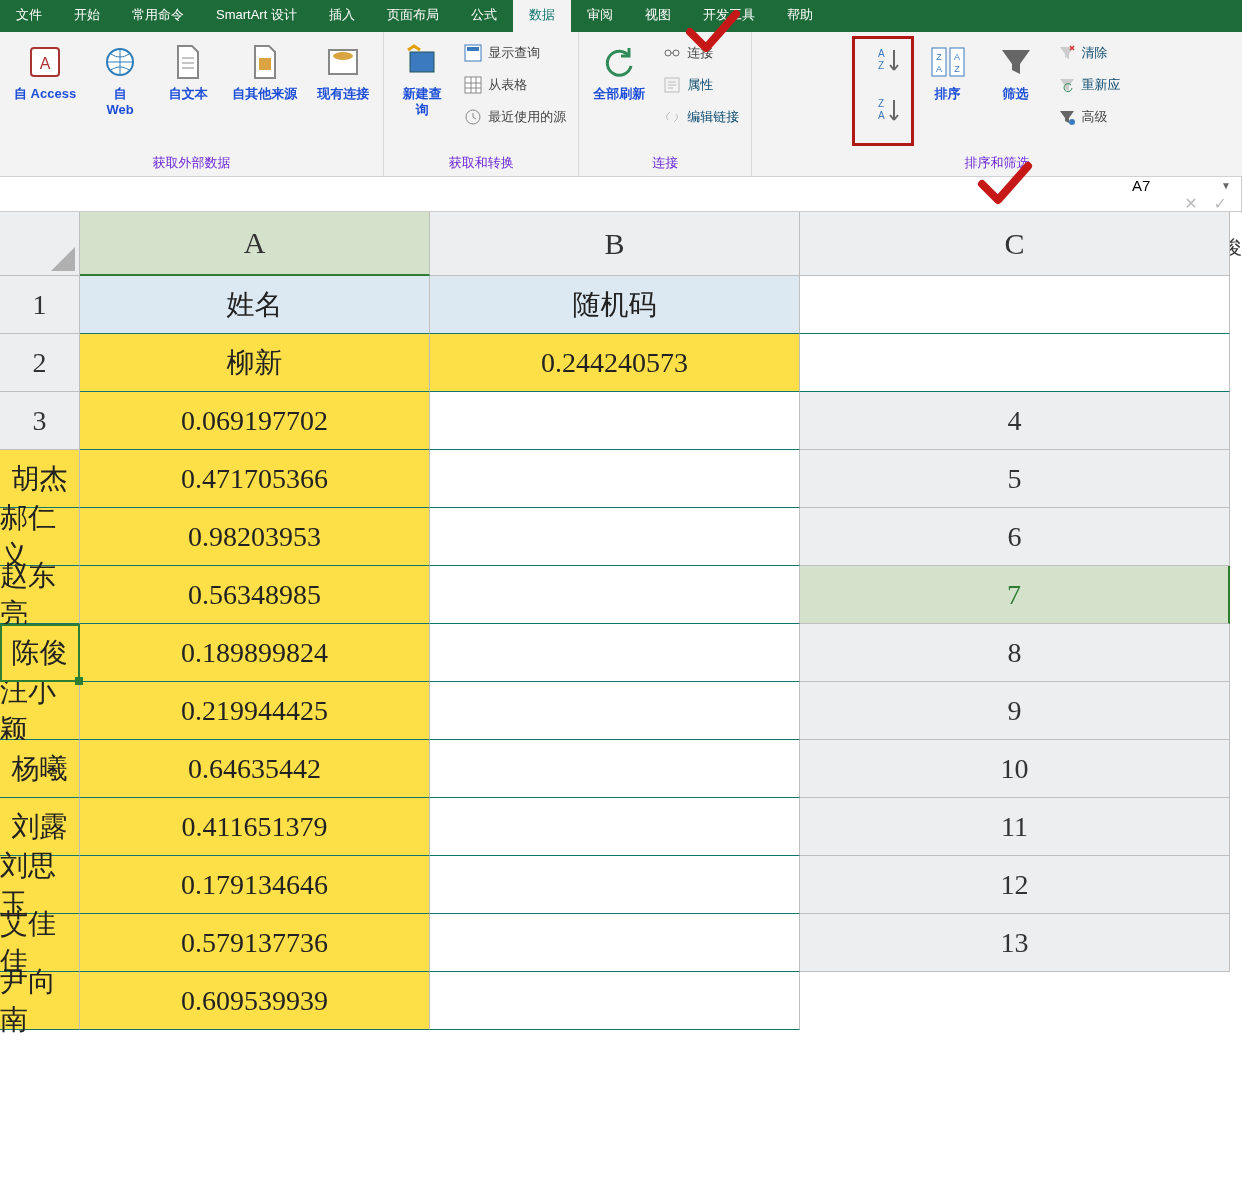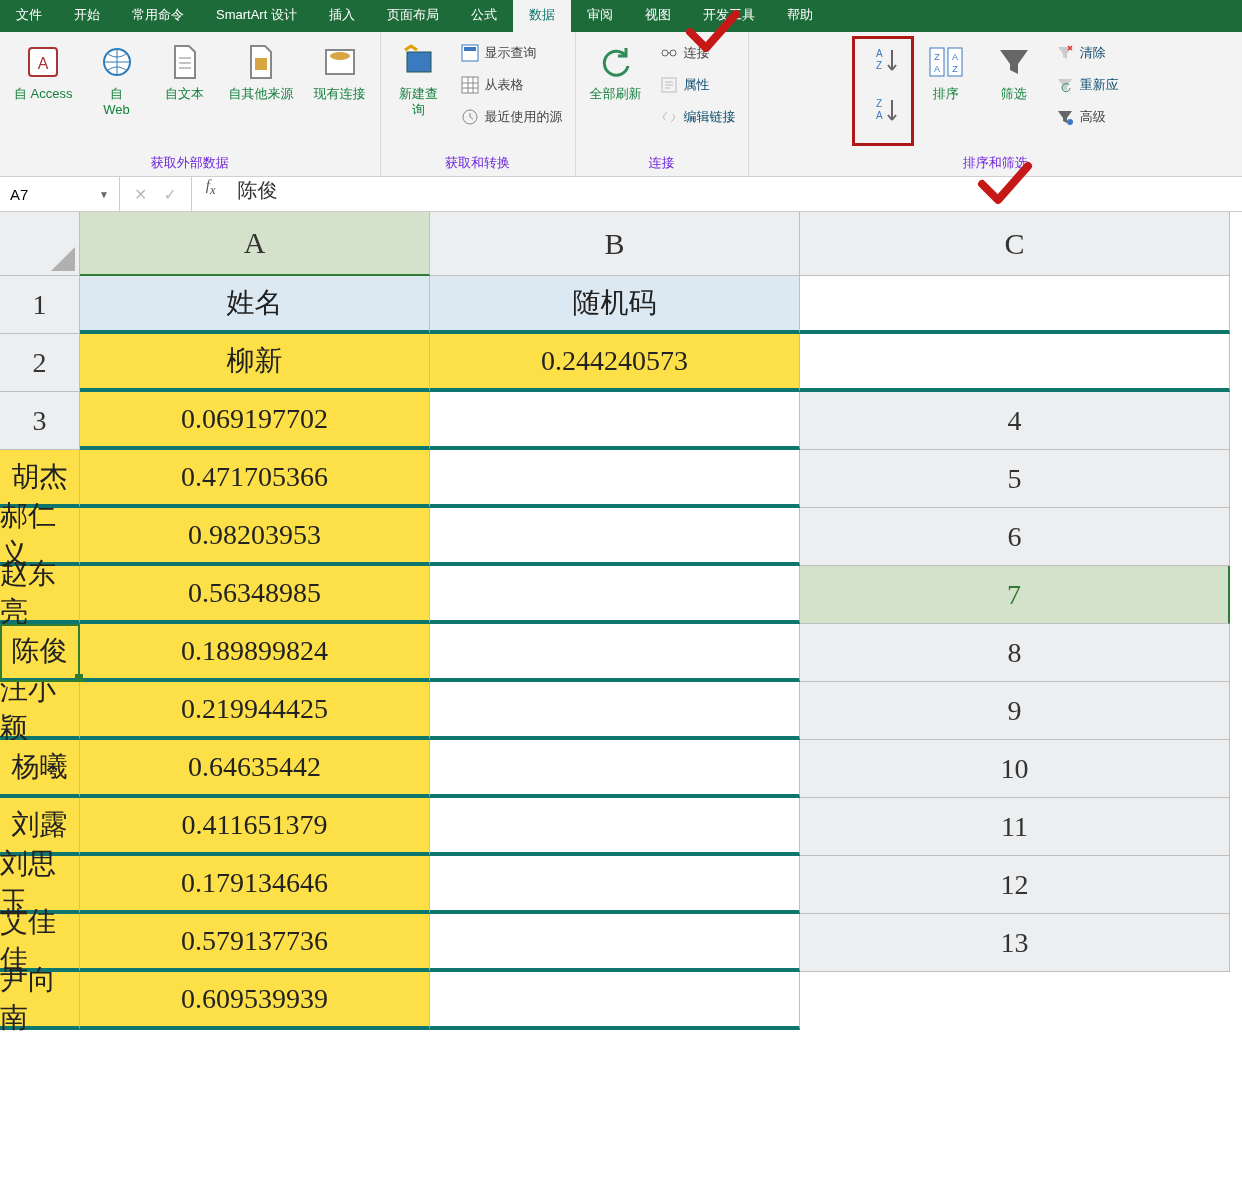--- a/index.html
+++ b/index.html
@@ -65,24 +65,25 @@
     padding: 4px 6px;
     cursor: pointer;
     min-width: 60px;
   }
   .big-btn .icon {
     width: 40px; height: 40px;
     display: flex; align-items: center; justify-content: center;
   }
   .big-btn .lbl {
     font-size: 13px;
-    color: #15803d;
+    color: #1d4ed8;
     text-align: center;
     line-height: 1.25;
     margin-top: 4px;
+    font-weight: bold;
   }
   .small-stack {
     display: flex;
     flex-direction: column;
     gap: 10px;
     padding-top: 4px;
   }
   .small-btn {
     display: flex;
     align-items: center;
@@ -100,24 +101,25 @@
   .sort-stack {
     display: flex;
     flex-direction: column;
     gap: 18px;
     padding: 8px 6px;
     cursor: pointer;
   }
   
   .formula-bar {
     display: flex;
-    align-items: flex-start;
+    align-items: flex-end;
     height: 35px;
     border-bottom: 1px solid #ccc;
     background: #fff;
+    flex-direction: column;
   }
   .namebox {
     width: 120px;
     height: 100%;
     border-right: 1px solid #ccc;
     display: flex;
     align-items: center;
     padding: 0 10px;
     font-size: 15px;
     position: relative;
@@ -190,21 +192,21 @@
     align-items: center;
     justify-content: center;
     font-size: 28px;
     color: #333;
     font-family: "Times New Roman", serif;
     height: 58px;
   }
   .row-head.sel { background: #d4e2cc; border-right: 2px solid #2e7d32; color:#2e7d32;}
   .cell {
     border-right: 1px solid #bfbfbf;
-    border-bottom: 4px solid #0f766e;
+    border-bottom: 1px solid #0f766e;
     display: flex;
     align-items: center;
     justify-content: center;
     font-size: 28px;
     color: #222;
     font-family: "SimSun","Times New Roman",serif;
     height: 58px;
   }
   .cell.green { background: #fde047; }
   .cell.header-cell { background: #dde9f2; font-family: "SimSun",serif;}

